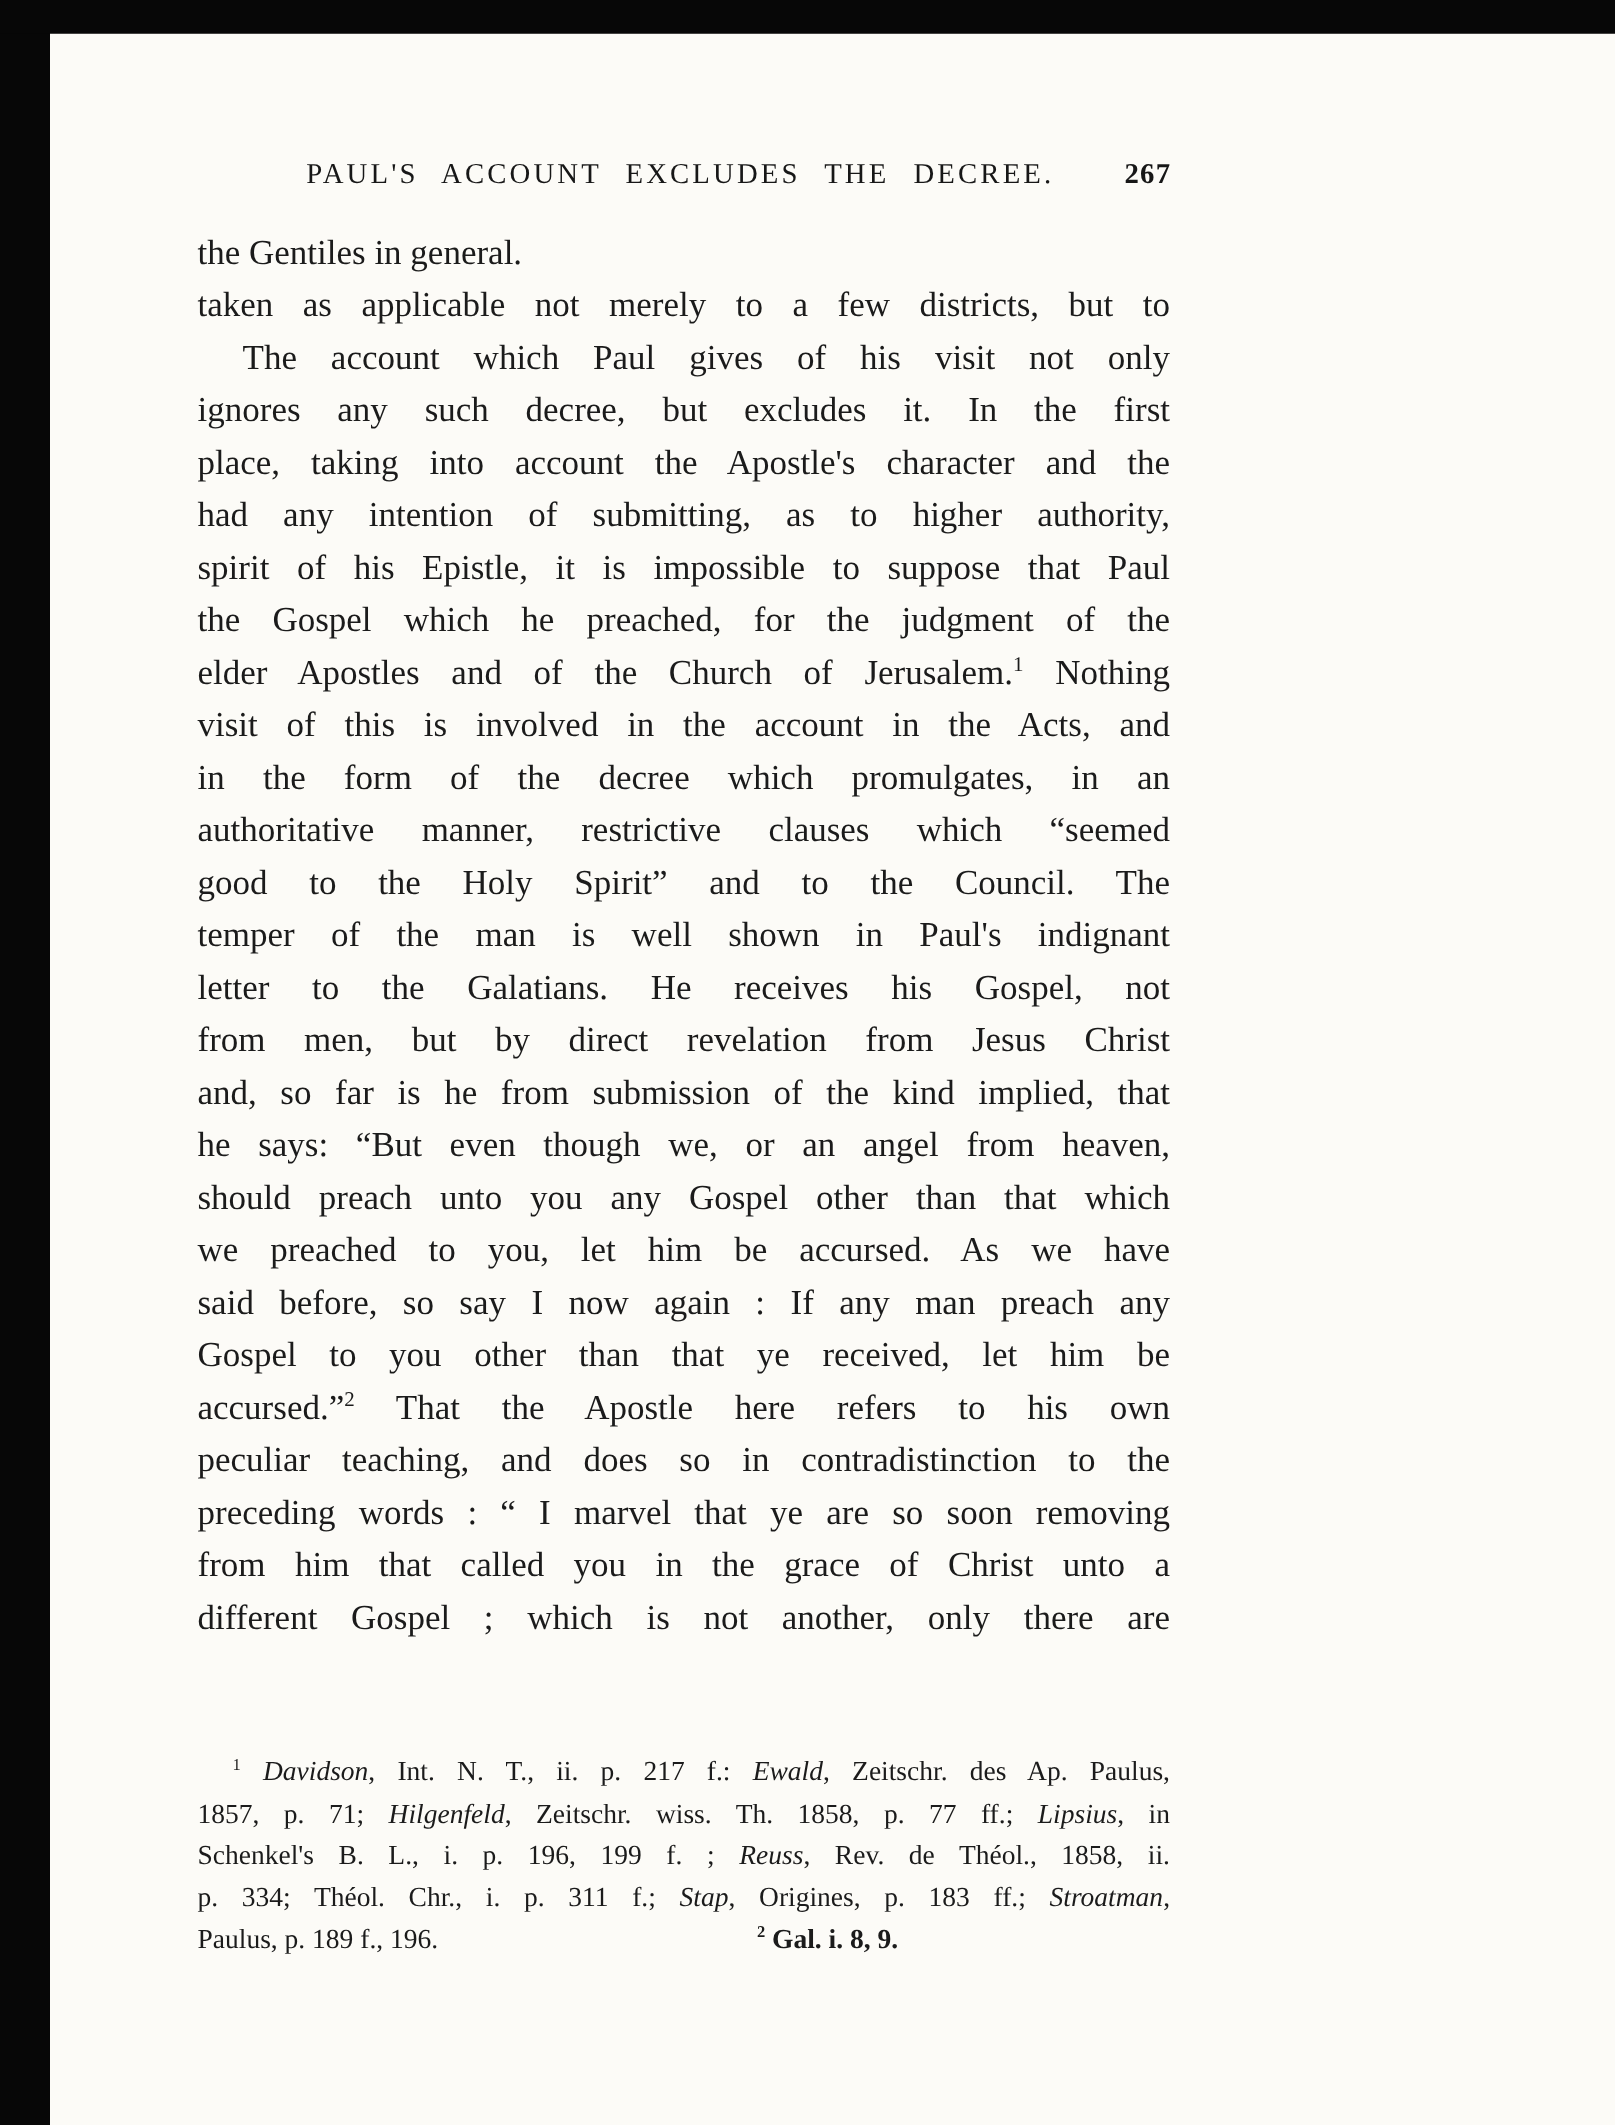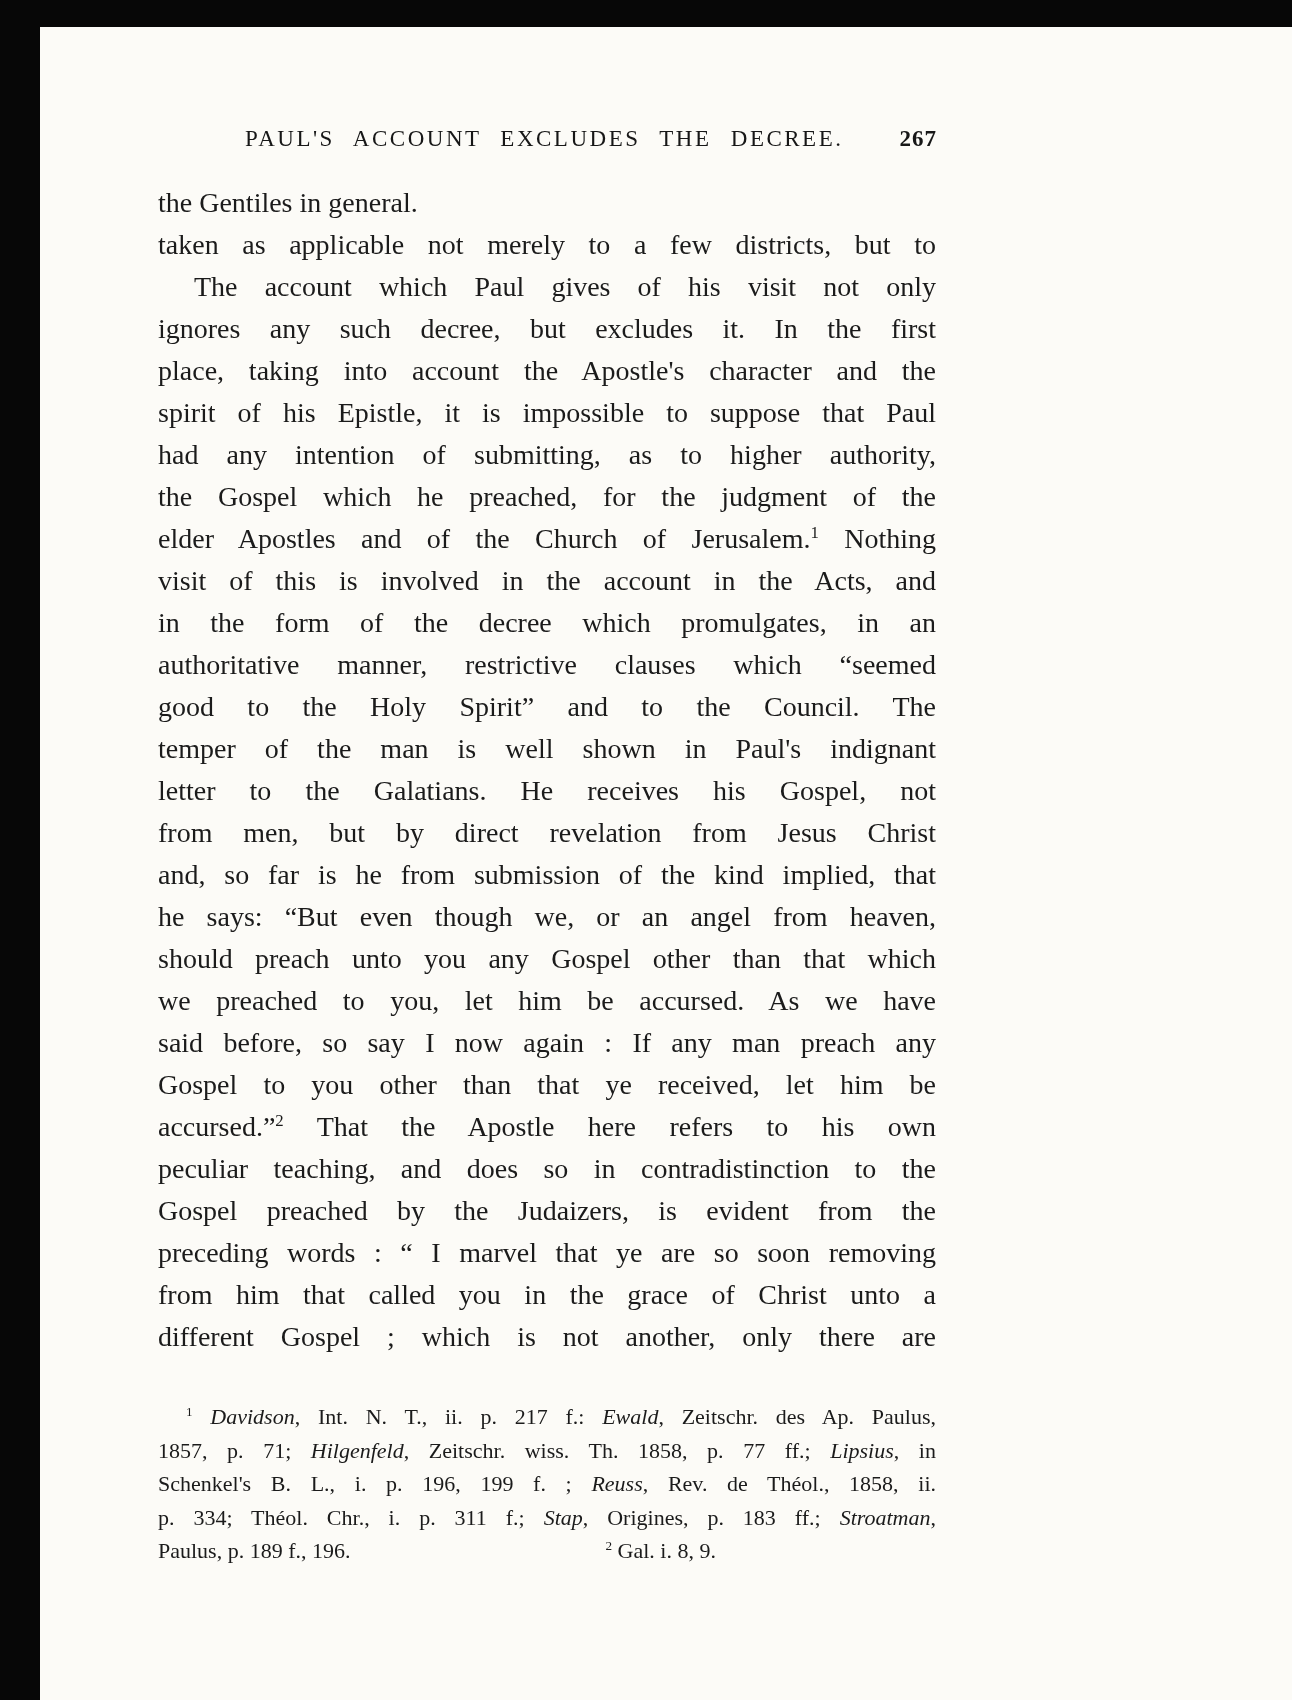--- a/index.html
+++ b/index.html
@@ -66,60 +66,59 @@
   }
   .it { font-style: italic; }
   .footnotes {
     position: absolute;
     left: 158px; top: 1400px;
     width: 778px;
     font-size: 22px;
     line-height: 33.5px;
   }
   .footnotes .line.indent { text-indent: 28px; }
-  .fn-right { margin-left: 255px; }
+  .fn-right { margin-left: 255px; font-weight: bold; }
 </style>
 </head>
 <body>
 
 <div class="page">
   <div class="scan-edge-left"></div>
   <div class="scan-edge-top"></div>
 
   <div class="running-header">
     <span class="header-title">PAUL'S ACCOUNT EXCLUDES THE DECREE.</span>
     <span class="page-number">267</span>
   </div>
 
   <div class="body-text" id="body-text">
       <div class="line last"><span>the Gentiles in general.</span></div>
       <div class="line"><span>taken as applicable not merely to a few districts, but to</span></div>
       <div class="line indent"><span>The account which Paul gives of his visit not only</span></div>
       <div class="line"><span>ignores any such decree, but excludes it.  In the first</span></div>
       <div class="line"><span>place, taking into account the Apostle's character and the</span></div>
+      <div class="line"><span>had any intention of submitting, as to higher authority,</span></div>
       <div class="line"><span>spirit of his Epistle, it is impossible to suppose that Paul</span></div>
-      <div class="line"><span>had any intention of submitting, as to higher authority,</span></div>
       <div class="line"><span>the Gospel which he preached, for the judgment of the</span></div>
       <div class="line"><span>elder Apostles and of the Church of Jerusalem.</span><sup>1</sup><span>  Nothing</span></div>
       <div class="line"><span>visit of this is involved in the account in the Acts, and</span></div>
       <div class="line"><span>in the form of the decree which promulgates, in an</span></div>
       <div class="line"><span>authoritative manner, restrictive clauses which “seemed</span></div>
       <div class="line"><span>good to the Holy Spirit” and to the Council.  The</span></div>
       <div class="line"><span>temper of the man is well shown in Paul's indignant</span></div>
       <div class="line"><span>letter to the Galatians.  He receives his Gospel, not</span></div>
       <div class="line"><span>from men, but by direct revelation from Jesus Christ</span></div>
       <div class="line"><span>and, so far is he from submission of the kind implied, that</span></div>
       <div class="line"><span>he says: “But even though we, or an angel from heaven,</span></div>
       <div class="line"><span>should preach unto you any Gospel other than that which</span></div>
       <div class="line"><span>we preached to you, let him be accursed.  As we have</span></div>
       <div class="line"><span>said before, so say I now again : If any man preach any</span></div>
       <div class="line"><span>Gospel to you other than that ye received, let him be</span></div>
       <div class="line"><span>accursed.”</span><sup>2</sup><span>  That the Apostle here refers to his own</span></div>
       <div class="line"><span>peculiar teaching, and does so in contradistinction to the</span></div>
-      <div class="line"><span>Gospel preached by the Judaizers, is evident from the</span></div>
       <div class="line"><span>preceding words : “ I marvel that ye are so soon removing</span></div>
       <div class="line"><span>from him that called you in the grace of Christ unto a</span></div>
       <div class="line"><span>different Gospel ; which is not another, only there are</span></div>
     </div>
 
   <div class="footnotes" id="footnotes">
       <div class="line indent"><sup>1</sup><span> </span><span class="it">Davidson</span><span>, Int. N. T., ii. p. 217 f.: </span><span class="it">Ewald</span><span>, Zeitschr. des Ap. Paulus,</span></div>
       <div class="line"><span>1857, p. 71; </span><span class="it">Hilgenfeld</span><span>, Zeitschr. wiss. Th. 1858, p. 77 ff.; </span><span class="it">Lipsius</span><span>, in</span></div>
       <div class="line"><span>Schenkel's B. L., i. p. 196, 199 f. ; </span><span class="it">Reuss</span><span>, Rev. de Théol., 1858, ii.</span></div>
       <div class="line"><span>p. 334; Théol. Chr., i. p. 311 f.; </span><span class="it">Stap</span><span>, Origines, p. 183 ff.; </span><span class="it">Stroatman</span><span>,</span></div>

